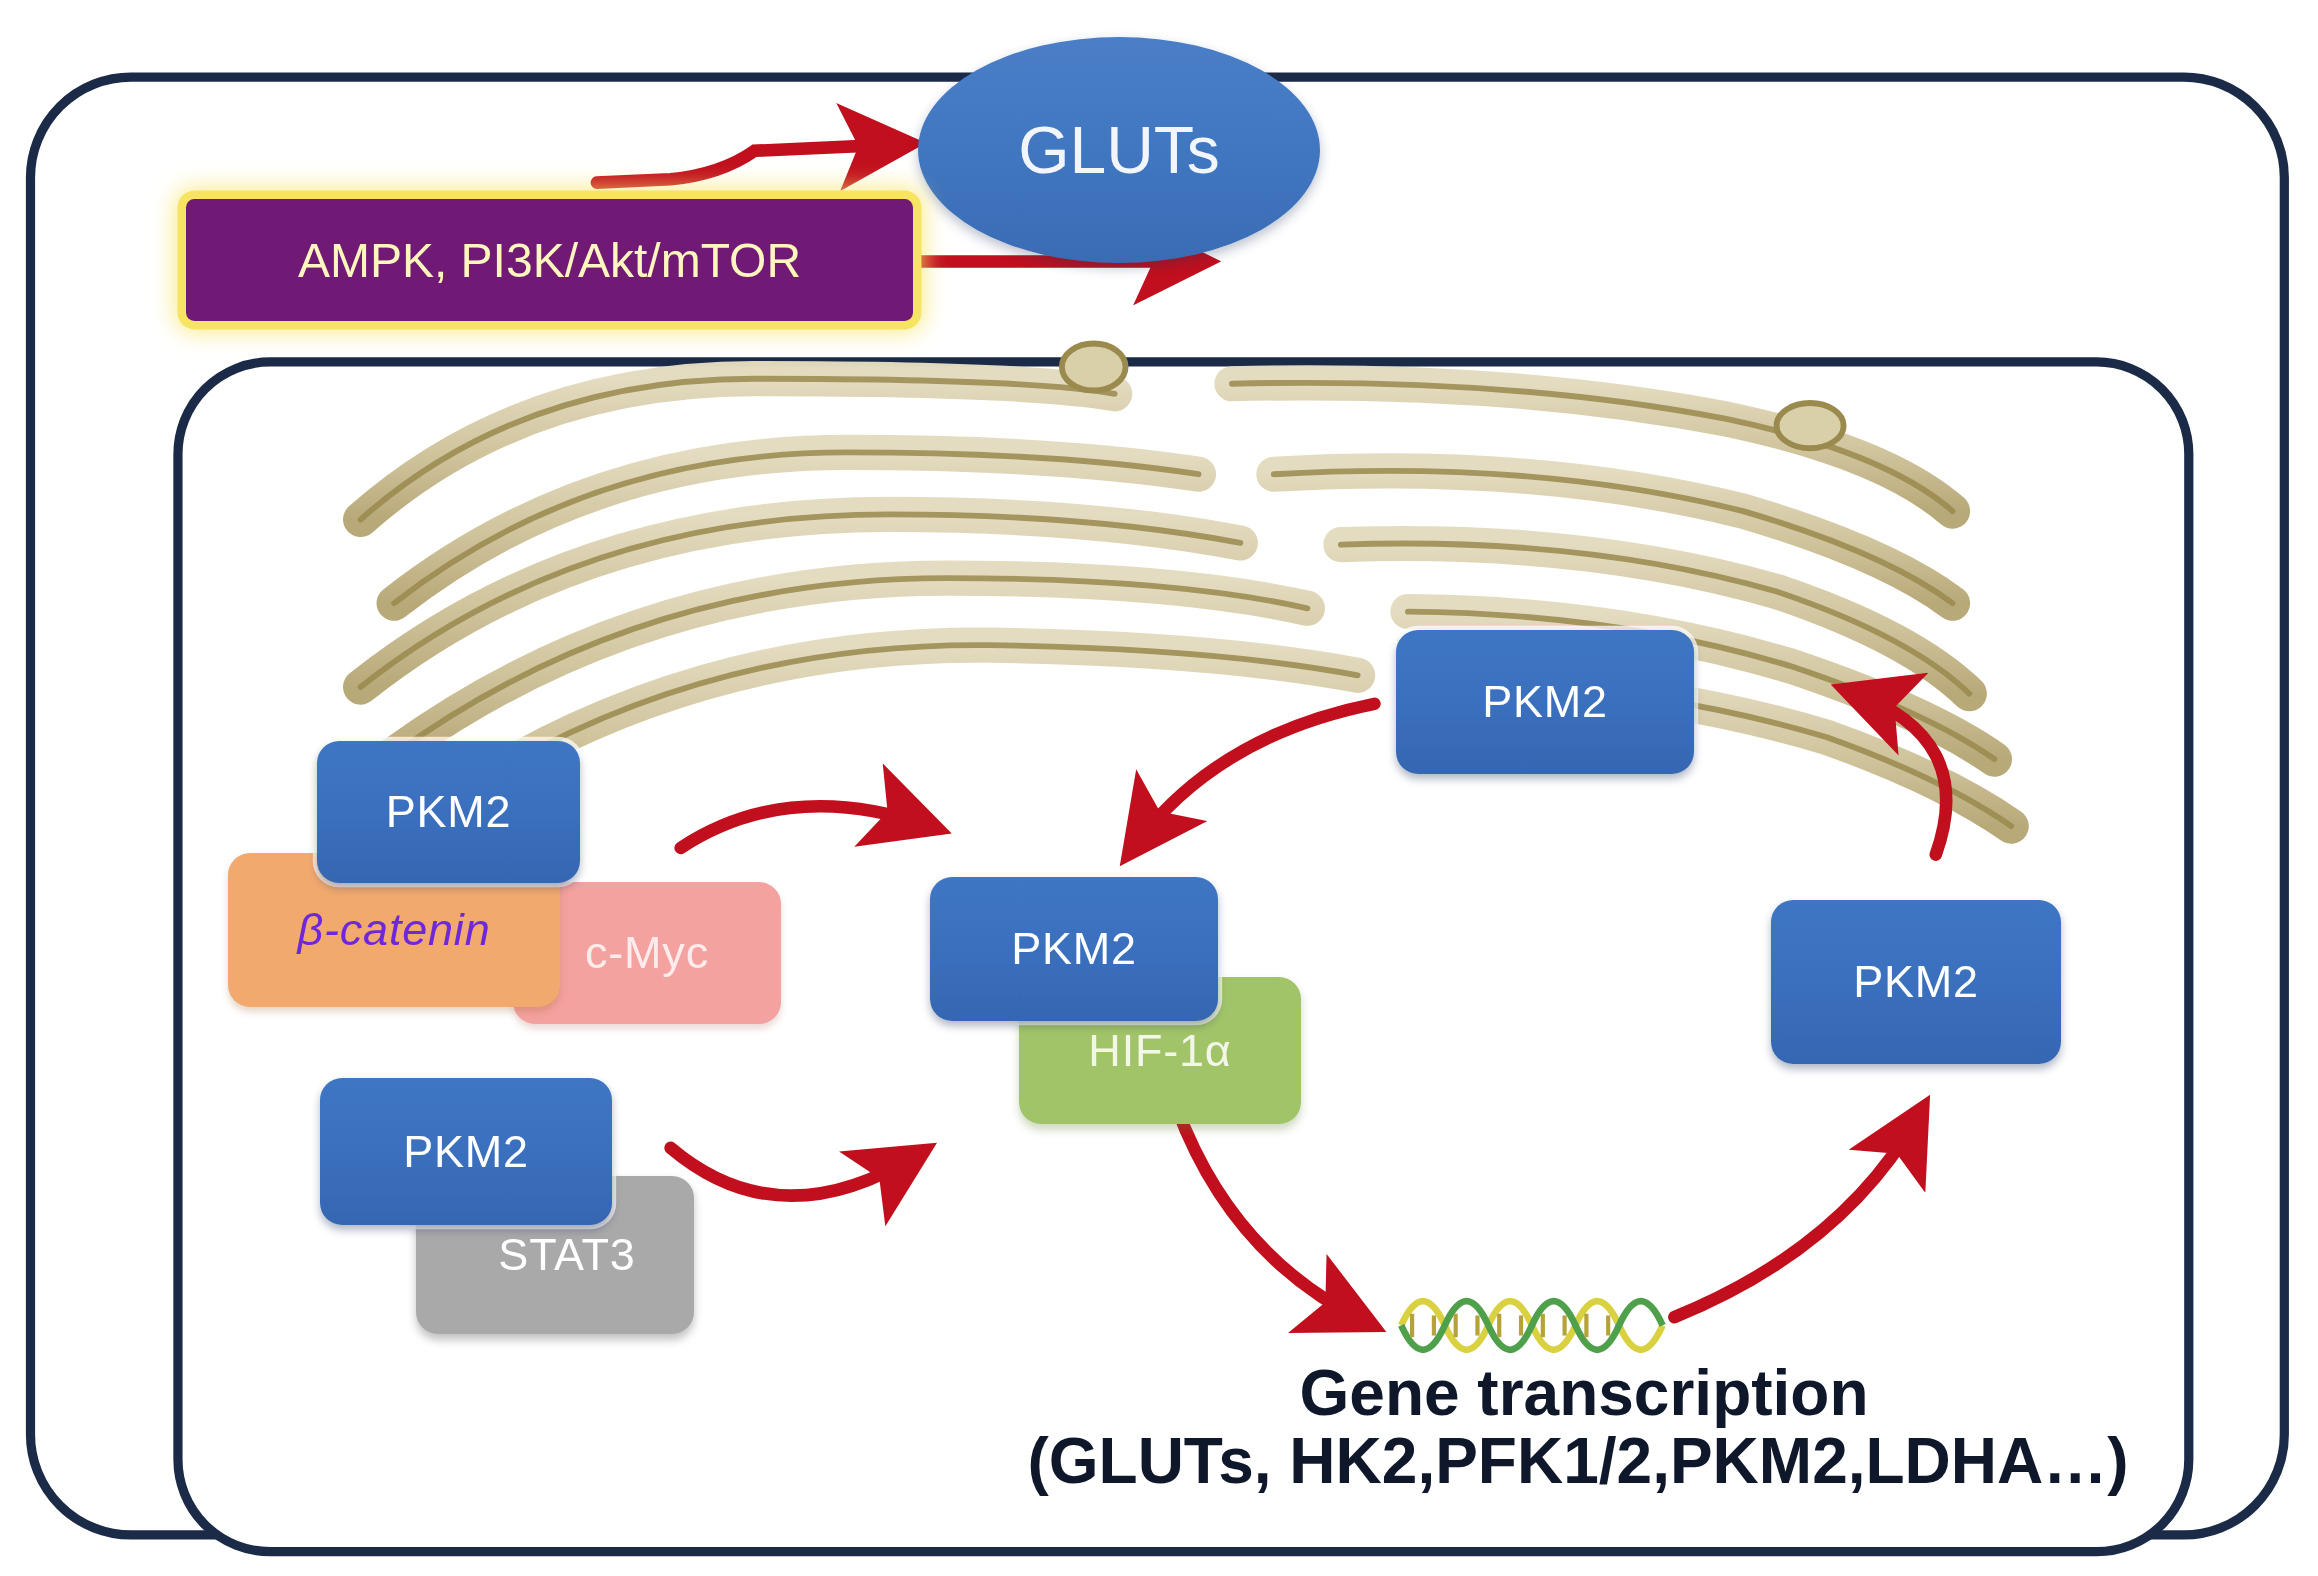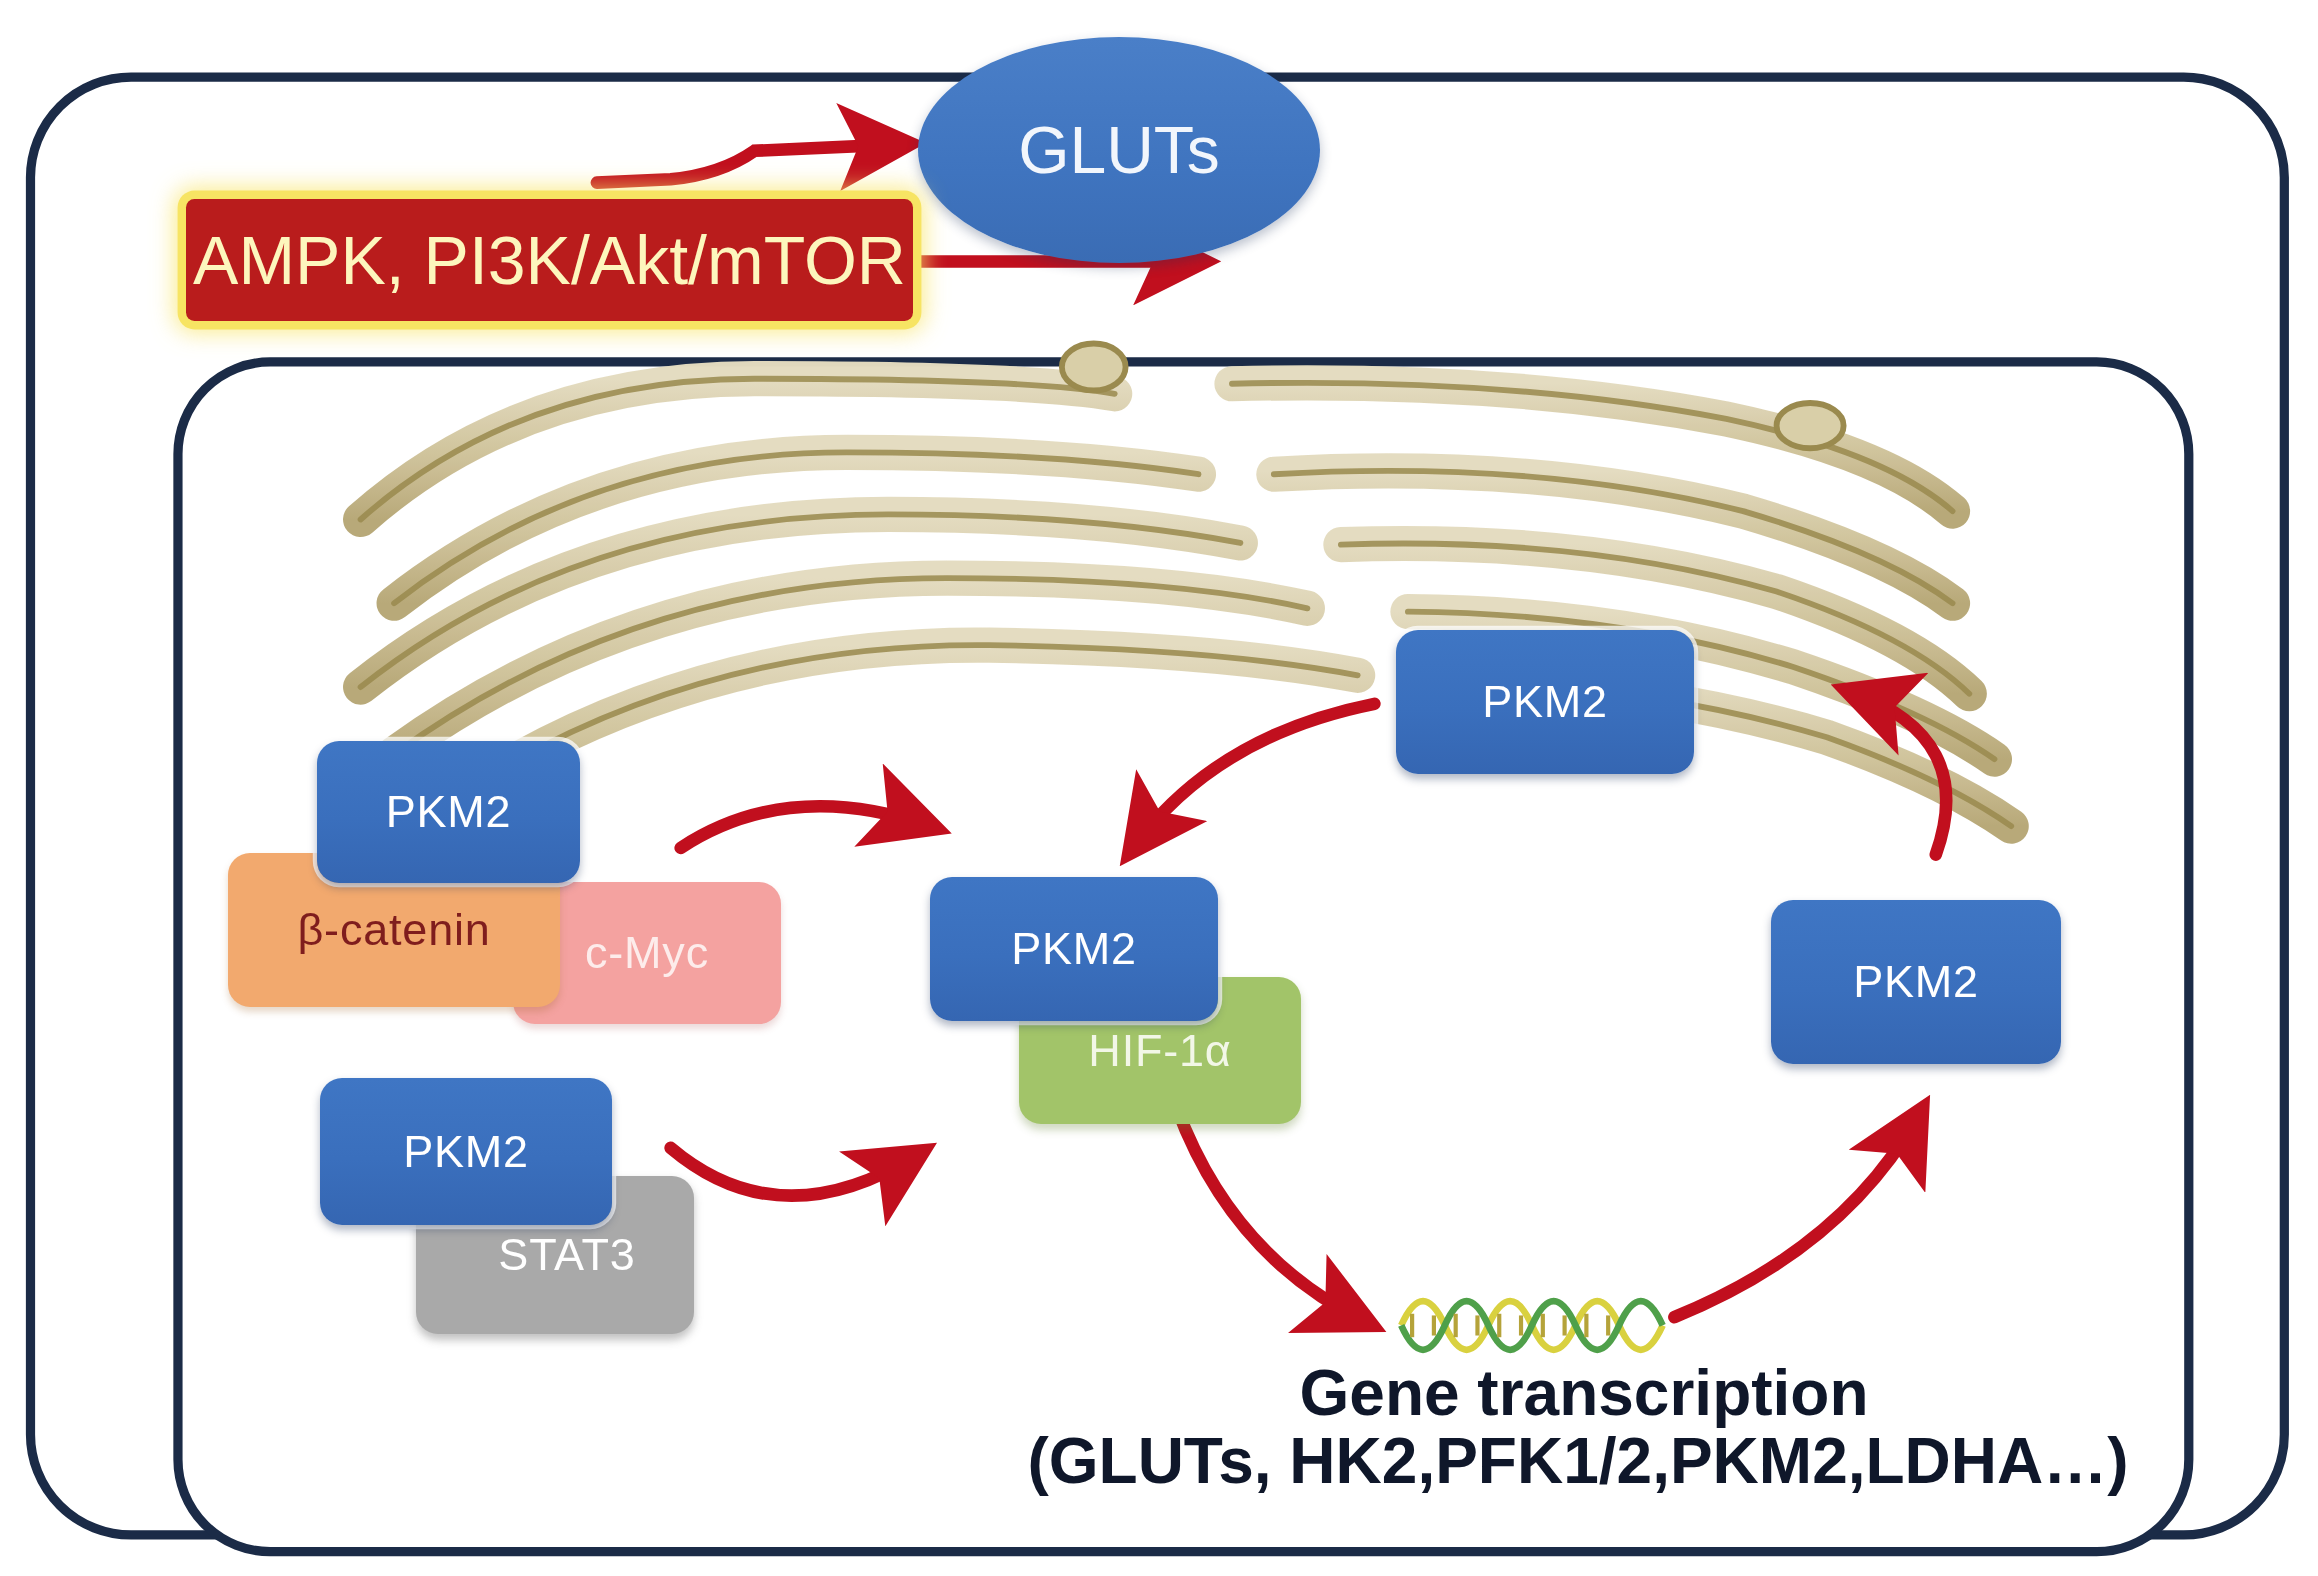--- a/index.html
+++ b/index.html
@@ -3,25 +3,25 @@
 <meta charset="utf-8">
 <style>
   html,body{margin:0;padding:0;background:#ffffff;}
   body{font-family:"Liberation Sans", sans-serif;}
   #stage{position:relative;width:2319px;height:1576px;background:#ffffff;overflow:hidden;}
   svg.layer{position:absolute;left:0;top:0;width:2319px;height:1576px;}
   .node{position:absolute;display:flex;align-items:center;justify-content:center;text-align:center;box-sizing:border-box;}
   .rbox{border-radius:22px;color:#ffffff;font-size:45px;letter-spacing:0.8px;}
   .rbox.blue{background:linear-gradient(180deg,#3f76c4 0%,#3a6fbd 55%,#3566b2 100%);
              box-shadow:0 5px 8.4px rgba(30,50,90,.35), 0 0 0 4.2px rgba(255,255,255,.75);}
-  .rbox.orange{background:#f2a96e;color:#7f1d1d;box-shadow:0 5px 7.5px rgba(160,100,40,.25);}
+  .rbox.orange{background:#f2a96e;color:#6d28d9;box-shadow:0 5px 7.5px rgba(160,100,40,.25);font-style:italic;}
   .rbox.pink{background:#f4a2a0;color:#fdeceb;box-shadow:0 5px 7.5px rgba(170,80,80,.22);}
   .rbox.gray{background:#a9a9a9;color:#ffffff;box-shadow:0 5.9px 8.4px rgba(80,80,80,.35);padding-left:24px;}
   .rbox.green{background:#a2c469;color:#f2f7e7;box-shadow:0 5.9px 8.4px rgba(100,130,50,.3);}
-  .gold{background:#b91c1c;color:#fdf6bd;font-size:68px;border-radius:8.4px;
+  .gold{background:#701a75;color:#fdf6bd;font-size:48px;border-radius:8.4px;
         box-shadow:0 0 0 8.4px #f7e463, 0 0 22px 11.7px rgba(248,230,110,.75);align-items:center;}
   .ell{border-radius:50%;background:linear-gradient(180deg,#4a7fc8 0%,#3f74bf 60%,#3a6cb4 100%);
        color:#f2f6fc;font-size:66px;box-shadow:0 5px 11.7px rgba(30,50,90,.3);}
   .plain{color:#0f172a;font-weight:bold;font-size:64px;line-height:1.12;}
 </style>
 </head>
 <body>
 
 <div id="stage">
 

